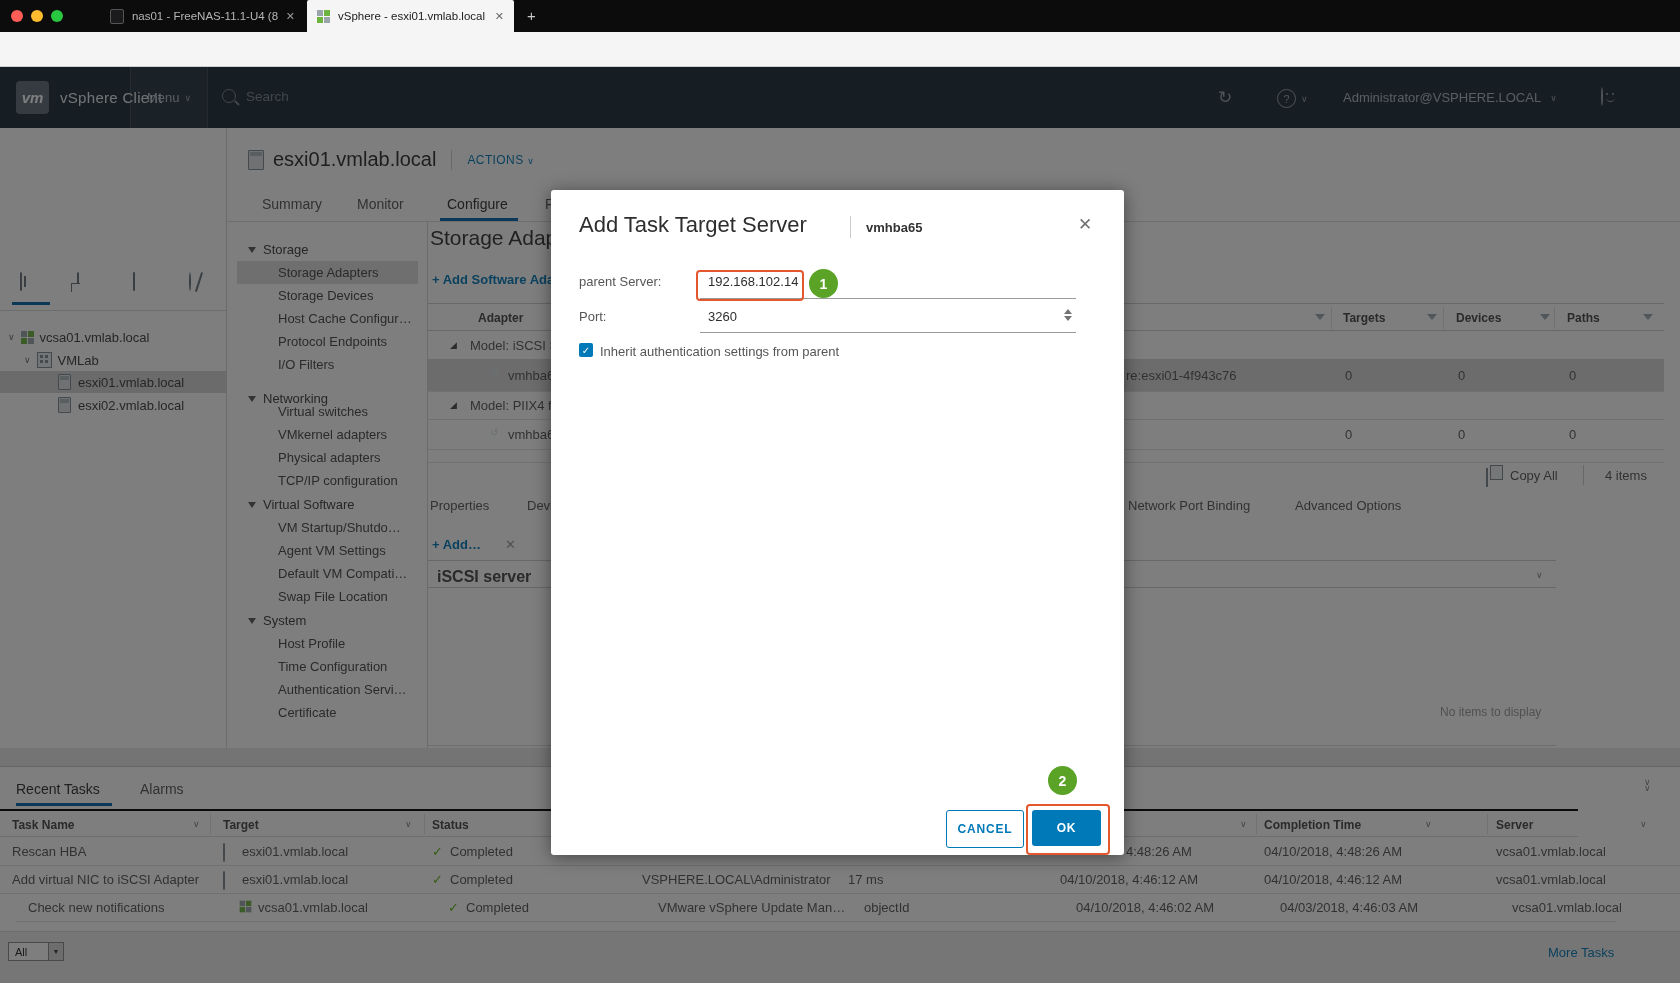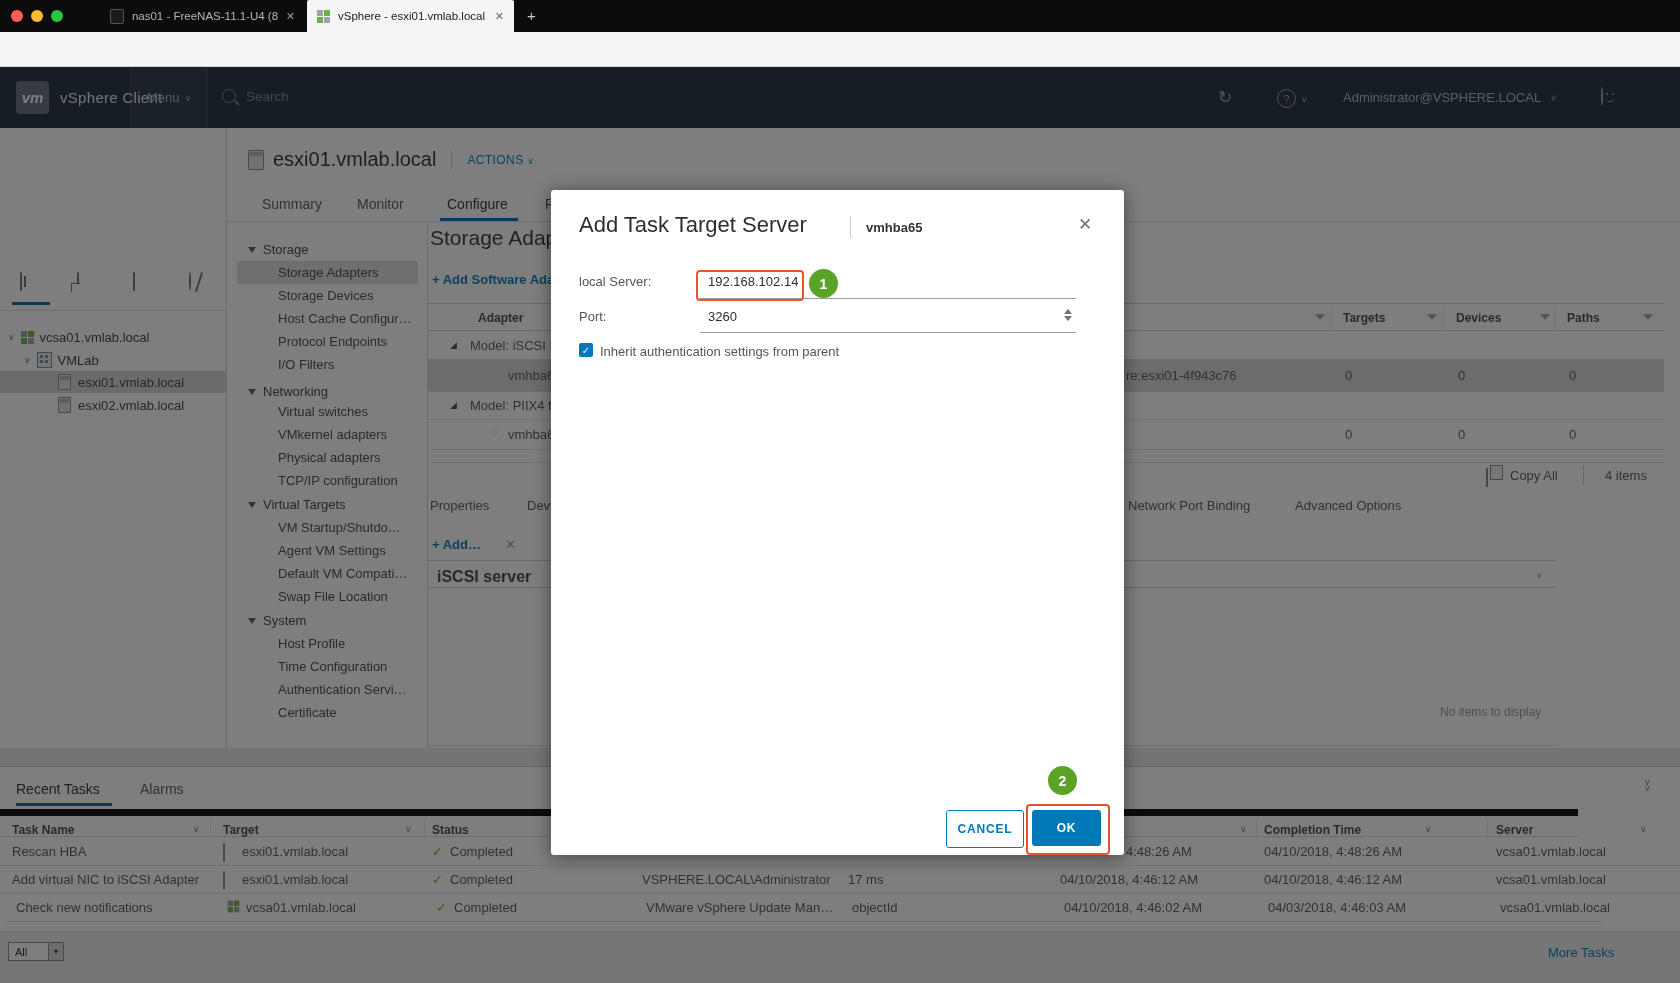--- a/index.html
+++ b/index.html
@@ -243,26 +243,26 @@
 <div class="abs tabline" style="left:440px;top:218px;width:78px"></div>
 <div class="abs" style="left:227px;top:221px;width:1453px;height:1px;background:#dcdcdc"></div>
 
 <div class="abs menupane">
   <div class="mitem mgroup abs" style="left:21px;top:16px"><span class="gcaret"></span><span>Storage</span></div>
   <div class="mitem msel abs" style="left:10px;top:39px;width:181px;padding-left:41px;box-sizing:border-box"><span>Storage Adapters</span></div>
   <div class="mitem abs" style="left:51px;top:62px"><span>Storage Devices</span></div>
   <div class="mitem abs" style="left:51px;top:85px"><span>Host Cache Configur…</span></div>
   <div class="mitem abs" style="left:51px;top:108px"><span>Protocol Endpoints</span></div>
   <div class="mitem abs" style="left:51px;top:131px"><span>I/O Filters</span></div>
-  <div class="mitem mgroup abs" style="left:21px;top:158px"><span class="gcaret"></span><span>Networking</span></div>
+  <div class="mitem mgroup abs" style="left:21px;top:165px"><span class="gcaret"></span><span>Networking</span></div>
   <div class="mitem abs" style="left:51px;top:178px"><span>Virtual switches</span></div>
   <div class="mitem abs" style="left:51px;top:201px"><span>VMkernel adapters</span></div>
   <div class="mitem abs" style="left:51px;top:224px"><span>Physical adapters</span></div>
   <div class="mitem abs" style="left:51px;top:247px"><span>TCP/IP configuration</span></div>
-  <div class="mitem mgroup abs" style="left:21px;top:271px"><span class="gcaret"></span><span>Virtual Targets</span></div>
+  <div class="mitem mgroup abs" style="left:21px;top:271px"><span class="gcaret"></span><span>Virtual Software</span></div>
   <div class="mitem abs" style="left:51px;top:294px"><span>VM Startup/Shutdo…</span></div>
   <div class="mitem abs" style="left:51px;top:317px"><span>Agent VM Settings</span></div>
   <div class="mitem abs" style="left:51px;top:340px"><span>Default VM Compati…</span></div>
   <div class="mitem abs" style="left:51px;top:363px"><span>Swap File Location</span></div>
   <div class="mitem mgroup abs" style="left:21px;top:387px"><span class="gcaret"></span><span>System</span></div>
   <div class="mitem abs" style="left:51px;top:410px"><span>Host Profile</span></div>
   <div class="mitem abs" style="left:51px;top:433px"><span>Time Configuration</span></div>
   <div class="mitem abs" style="left:51px;top:456px"><span>Authentication Servi…</span></div>
   <div class="mitem abs" style="left:51px;top:479px"><span>Certificate</span></div>
 </div>
@@ -334,21 +334,21 @@
 <div class="abs" style="left:428px;top:745px;width:1128px;height:1px;background:#dcdcdc"></div>
 
 <div class="abs" style="left:0;top:748px;width:1680px;height:18px;background:#e9e9e9"></div>
 
 <div class="abs" style="left:0;top:766px;width:1680px;height:217px;background:#fff;border-top:1px solid #c9c9c9;box-sizing:border-box">
   <span class="abs" style="left:16px;top:14px;font-size:14px;color:#2e2e2e">Recent Tasks</span>
   <div class="abs tabline" style="left:16px;top:36px;width:96px"></div>
   <span class="abs" style="left:140px;top:14px;font-size:14px;color:#565656">Alarms</span>
   <div class="abs dbl-chev" style="left:1644px;top:12px">∨<br>∨</div>
 
-  <div class="abs" style="left:0;top:42px;width:1578px;height:28px;border-top:7px solid #000000;border-bottom:1px solid #d9d9d9;box-sizing:border-box">
+  <div class="abs" style="left:0;top:42px;width:1578px;height:28px;border-top:2px solid #000000;border-bottom:1px solid #d9d9d9;box-sizing:border-box">
     <span class="abs taskhead" style="left:12px;top:7px">Task Name</span>
     <span class="abs sortchev" style="left:193px;top:8px">∨</span>
     <span class="abs taskhead" style="left:223px;top:7px">Target</span>
     <span class="abs sortchev" style="left:405px;top:8px">∨</span>
     <span class="abs taskhead" style="left:432px;top:7px">Status</span>
     <span class="abs sortchev" style="left:610px;top:8px">∨</span>
     <span class="abs taskhead" style="left:642px;top:7px">Initiator</span>
     <span class="abs taskhead" style="left:848px;top:7px">Queued For</span>
     <span class="abs taskhead" style="left:1060px;top:7px">Start Time</span>
     <span class="abs sortchev" style="left:1240px;top:8px">∨</span>
@@ -382,21 +382,21 @@
     <span class="abs tcell bluelink" style="left:242px;top:7px">esxi01.vmlab.local</span>
     <span class="abs checkok" style="left:432px;top:7px">✓</span>
     <span class="abs tcell" style="left:450px;top:7px">Completed</span>
     <span class="abs tcell" style="left:642px;top:7px">VSPHERE.LOCAL\Administrator</span>
     <span class="abs tcell" style="left:848px;top:7px">17 ms</span>
     <span class="abs tcell" style="left:1060px;top:7px">04/10/2018, 4:46:12 AM</span>
     <span class="abs tcell" style="left:1264px;top:7px">04/10/2018, 4:46:12 AM</span>
     <span class="abs tcell bluelink" style="left:1496px;top:7px">vcsa01.vmlab.local</span>
   </div>
 
-  <div class="abs rowline" style="left:4px;top:126px;width:1600px;height:28px">
+  <div class="abs rowline" style="left:16px;top:126px;width:1600px;height:28px">
     <span class="abs tcell" style="left:12px;top:7px">Check new notifications</span>
     <span class="abs grid4" style="left:223px;top:7px;transform:scale(.9)">
       <i style="background:#9aa5ab"></i>
         <i style="background:#6db33f"></i>
         <i style="background:#6db33f"></i>
         <i style="background:#9aa5ab"></i>
     </span>
     <span class="abs tcell bluelink" style="left:242px;top:7px">vcsa01.vmlab.local</span>
     <span class="abs checkok" style="left:432px;top:7px">✓</span>
     <span class="abs tcell" style="left:450px;top:7px">Completed</span>
@@ -417,21 +417,21 @@
 </div>
 
 <div class="abs backdrop"></div>
 
 <div class="abs modal">
   <span class="abs mtitle" style="left:28px;top:22px">Add Task Target Server</span>
   <span class="abs" style="left:299px;top:26px;width:1px;height:22px;background:#cccccc"></span>
   <span class="abs msub" style="left:315px;top:30px">vmhba65</span>
   <span class="abs xclose" style="left:527px;top:24px">✕</span>
 
-  <span class="abs mlabel" style="left:28px;top:84px">local Server:</span>
+  <span class="abs mlabel" style="left:28px;top:84px">parent Server:</span>
   <span class="abs mvalue" style="left:157px;top:84px">192.168.102.14</span>
   <div class="abs mline" style="left:149px;top:108px;width:376px"></div>
 
   <span class="abs mlabel" style="left:28px;top:119px">Port:</span>
   <span class="abs mvalue" style="left:157px;top:119px">3260</span>
   <div class="abs spinner" style="left:513px;top:119px">
       <i class="sp-up"></i>
       <i class="sp-dn"></i>
     </div>
   <div class="abs mline" style="left:149px;top:142px;width:376px"></div>

